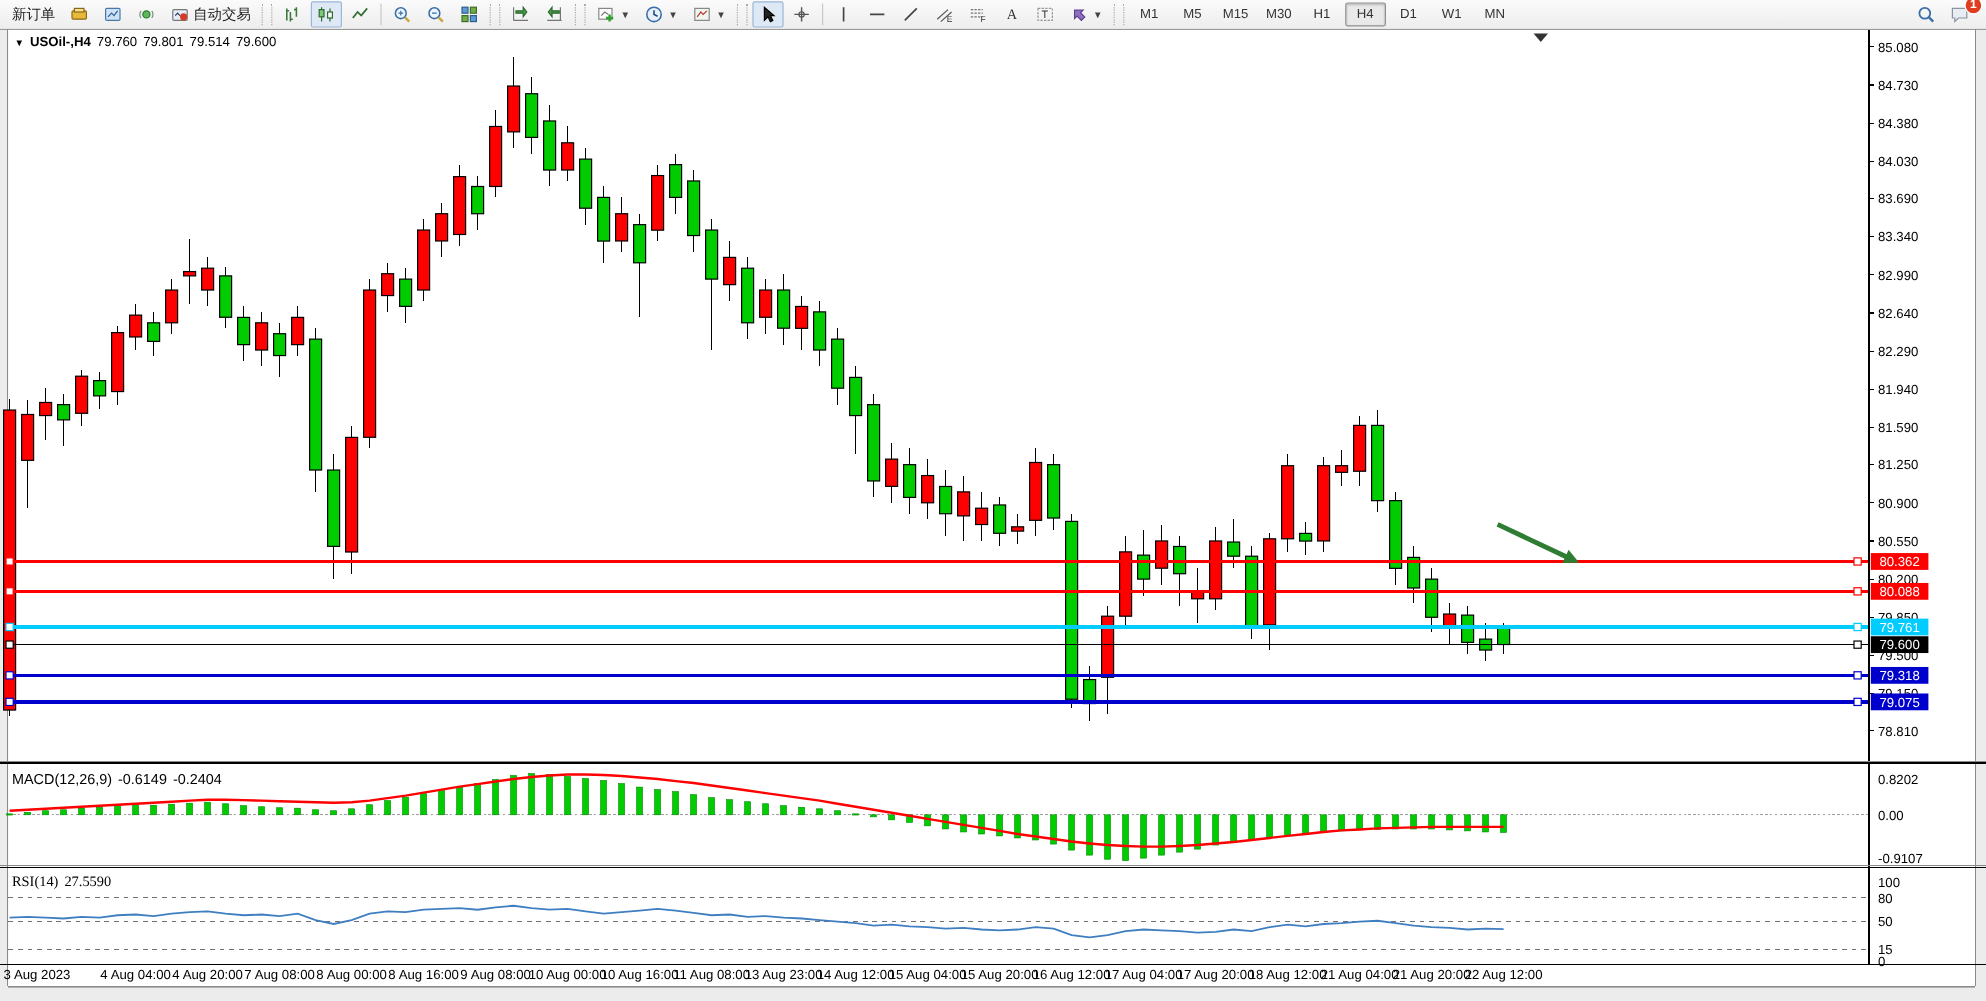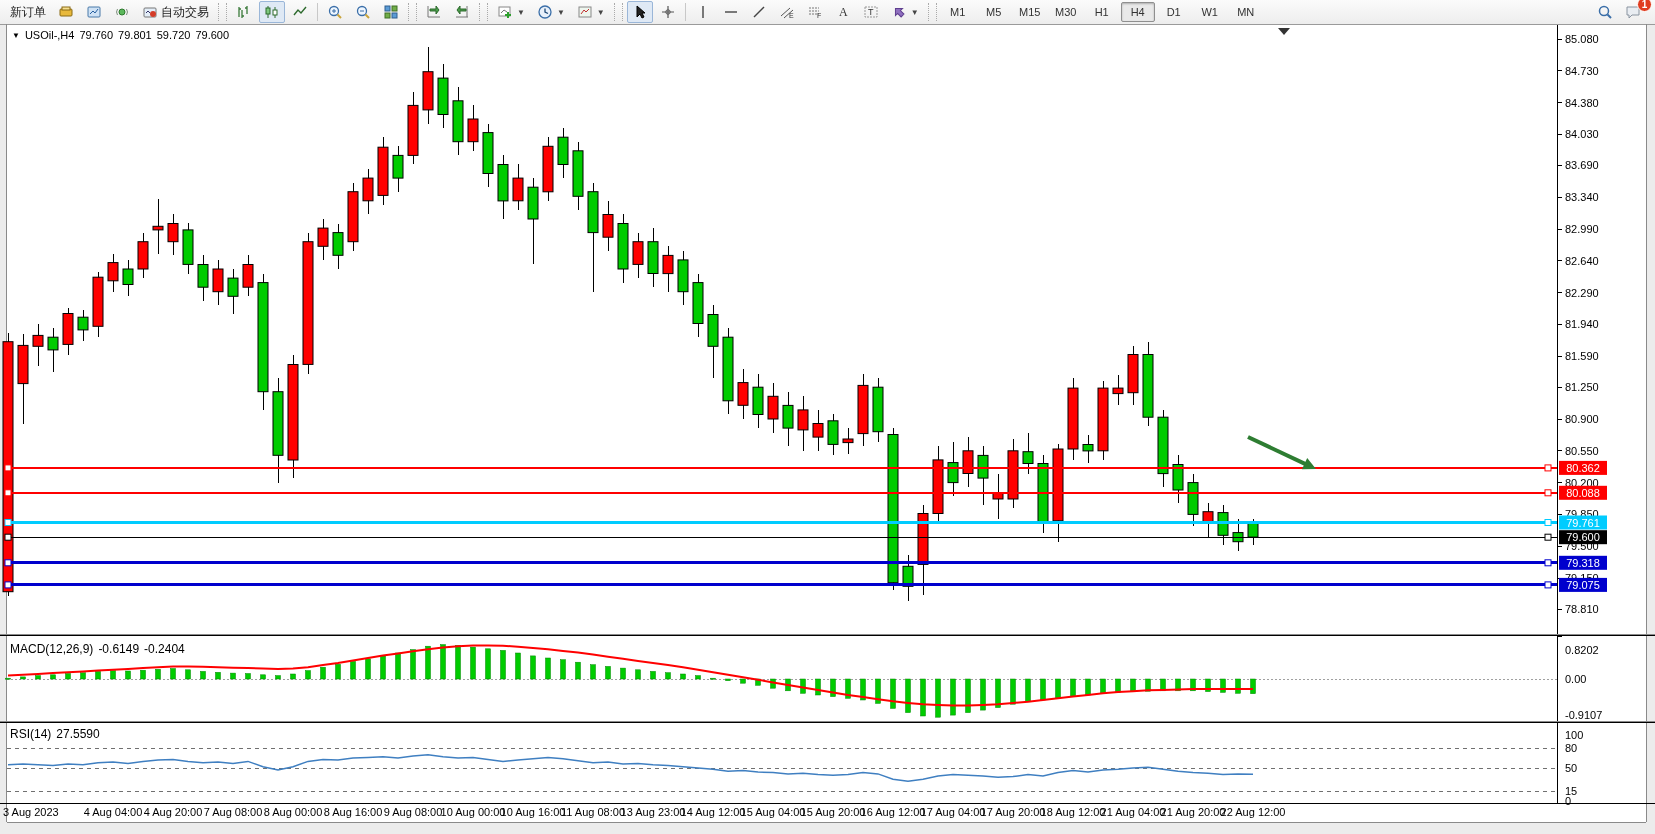--- a/index.html
+++ b/index.html
@@ -646,29 +646,29 @@
         <text x="953" y="792" font-size="11" fill="#000" text-anchor="middle" font-family="Liberation Sans,sans-serif">17 Aug 04:00</text>
         <text x="1013" y="792" font-size="11" fill="#000" text-anchor="middle" font-family="Liberation Sans,sans-serif">17 Aug 20:00</text>
         <text x="1073" y="792" font-size="11" fill="#000" text-anchor="middle" font-family="Liberation Sans,sans-serif">18 Aug 12:00</text>
         <text x="1133" y="792" font-size="11" fill="#000" text-anchor="middle" font-family="Liberation Sans,sans-serif">21 Aug 04:00</text>
         <text x="1193" y="792" font-size="11" fill="#000" text-anchor="middle" font-family="Liberation Sans,sans-serif">21 Aug 20:00</text>
         <text x="1253" y="792" font-size="11" fill="#000" text-anchor="middle" font-family="Liberation Sans,sans-serif">22 Aug 12:00</text>
         <rect x="0" y="799" width="1655" height="12" fill="#ececec"></rect>
       </svg>
   <div id="chart-title">
     <span class="tri">▼</span>
-    <span style="font-weight:normal;">USOil-,H4</span>
+    <span style="font-weight:bold;">USOil-,H4</span>
     <span>79.760</span>
     <span>79.801</span>
-    <span>59.720</span>
+    <span>79.514</span>
     <span>79.600</span>
   </div>
   <div class="panel-label" id="macd-label" style="top:618px;">
     <span>MACD(12,26,9)</span>
     <span>-0.6149</span>
     <span>-0.2404</span>
   </div>
-  <div class="panel-label" id="rsi-label" style="top:703px;">
+  <div class="panel-label" id="rsi-label" style="top:703px;font-family:Liberation Serif, serif;">
     <span>RSI(14)</span>
     <span>27.5590</span>
   </div>
 </div>
 </div>
 
 </body></html>

